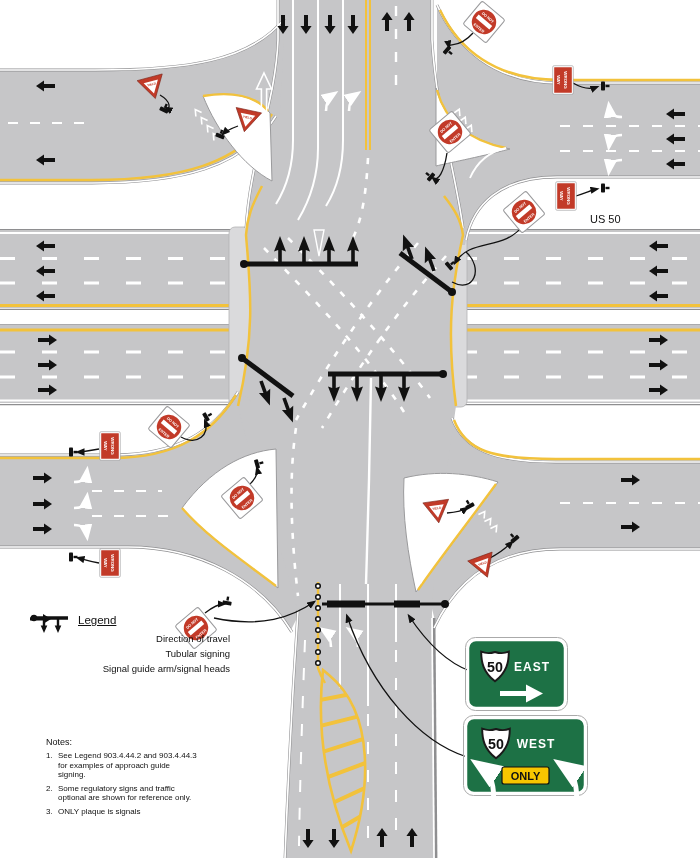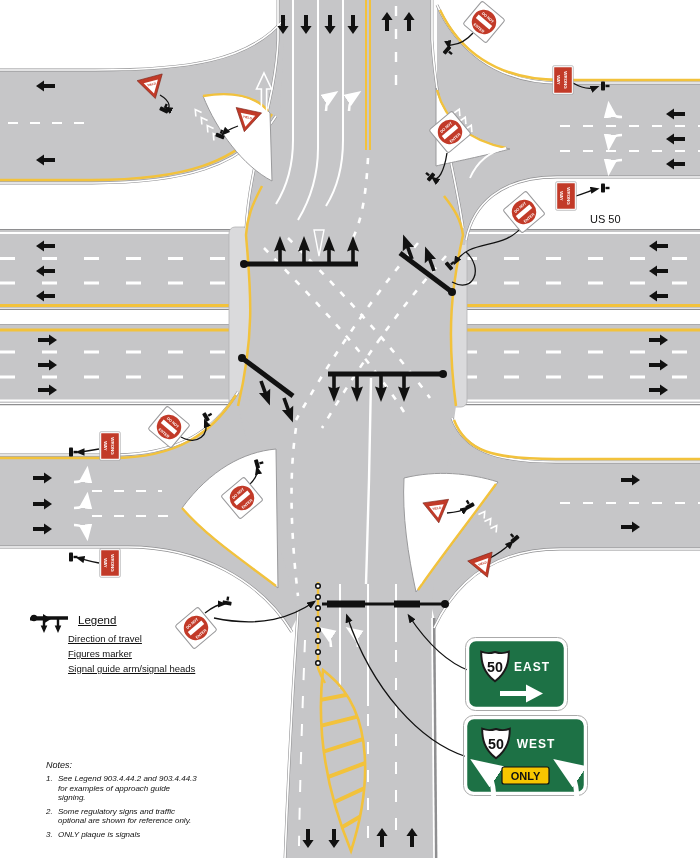--- a/index.html
+++ b/index.html
@@ -3,21 +3,21 @@
 <meta charset="utf-8">
 <style>
   html,body{margin:0;padding:0;background:#fff;}
   .stage{position:relative;width:700px;height:860px;background:#fff;overflow:hidden;
          font-family:"Liberation Sans",sans-serif;color:#111;}
   .stage svg{position:absolute;left:0;top:0;}
   .overlay{position:absolute;}
   .us50-label{font-size:11px;color:#111;}
   .legend{width:200px;}
   .legend-title{font-size:11.5px;text-decoration:underline;margin:0 0 7px 48px;}
-  .legend-row{display:flex;align-items:center;margin-bottom:4px;}
+  .legend-row{display:flex;align-items:center;margin-bottom:4px;justify-content:flex-end;}
   .legend-icon{width:38px;display:flex;justify-content:center;flex:0 0 38px;}
   .legend-label{font-size:9.5px;}
   .notes{width:152px;}
   .notes-title{font-size:9px;margin-bottom:4px;}
   .note-item{display:flex;font-size:8px;line-height:1.2;margin-bottom:4px;}
   .note-num{flex:0 0 12px;}
   .note-text{flex:1;}
 </style>
 </head>
 <body>
@@ -398,52 +398,52 @@
     <text x="70" y="30" text-anchor="middle" font-size="12" font-weight="bold" letter-spacing="1" fill="#fff">WEST</text>
     <use href="#hkNL" transform="translate(20,58) scale(1.9)"></use>
     <use href="#hkNL" transform="translate(103,58) scale(1.9)"></use>
     <rect x="36" y="49" width="47" height="17" rx="2" fill="#f7c600" stroke="#111" stroke-width="1.2"></rect>
     <text x="59.5" y="62" text-anchor="middle" font-size="11" font-weight="bold" fill="#111">ONLY</text>
   </g>
 </svg>
 
 <div class="overlay us50-label" style="left:558px;top:213px;margin-left:32px;">US 50</div>
 
-<div class="overlay legend" style="left:30px;top:614px;text-decoration:underline;">
+<div class="overlay legend" style="left:30px;top:614px;">
   <div class="legend-title">Legend</div>
   <div class="legend-row">
     <span class="legend-icon">
       <svg width="22" height="10" viewBox="0 0 22 10">
             <path d="M0,3.4 L13,3.4 L13,0 L21,5 L13,10 L13,6.6 L0,6.6 Z" fill="#111"></path>
           </svg>
     </span>
     <span class="legend-label">Direction of travel</span>
   </div>
   <div class="legend-row">
     <span class="legend-icon">
       <svg width="8" height="8" viewBox="0 0 8 8">
             <circle cx="4" cy="4" r="2.4" fill="#fff" stroke="#111" stroke-width="1.5"></circle>
           </svg>
     </span>
-    <span class="legend-label">Figures marker</span>
+    <span class="legend-label">Tubular signing</span>
   </div>
   <div class="legend-row">
     <span class="legend-icon">
       <svg width="40" height="22" viewBox="0 0 40 22">
         <circle cx="3" cy="4" r="2.6" fill="#111"></circle>
             <path d="M3,4 L38,4" stroke="#111" stroke-width="3.4"></path>
         <path d="M14,4 L14,12 M28,4 L28,12" stroke="#111" stroke-width="2.4"></path>
         <path d="M14,19 L10.7,11.5 L17.3,11.5 Z M28,19 L24.7,11.5 L31.3,11.5 Z" fill="#111"></path>
       </svg>
     </span>
     <span class="legend-label">Signal guide arm/signal heads</span>
   </div>
 </div>
 
-<div class="overlay notes" style="left:46px;top:760px;font-style:italic;">
+<div class="overlay notes" style="left:46px;top:737px;">
   <div class="notes-title">Notes:</div>
   <div class="note-item">
     <span class="note-num">1.</span>
     <span class="note-text">See Legend 903.4.44.2 and 903.4.44.3 for examples of approach guide signing.</span>
   </div>
   <div class="note-item">
     <span class="note-num">2.</span>
     <span class="note-text">Some regulatory signs and traffic optional are shown for reference only.</span>
   </div>
   <div class="note-item">

